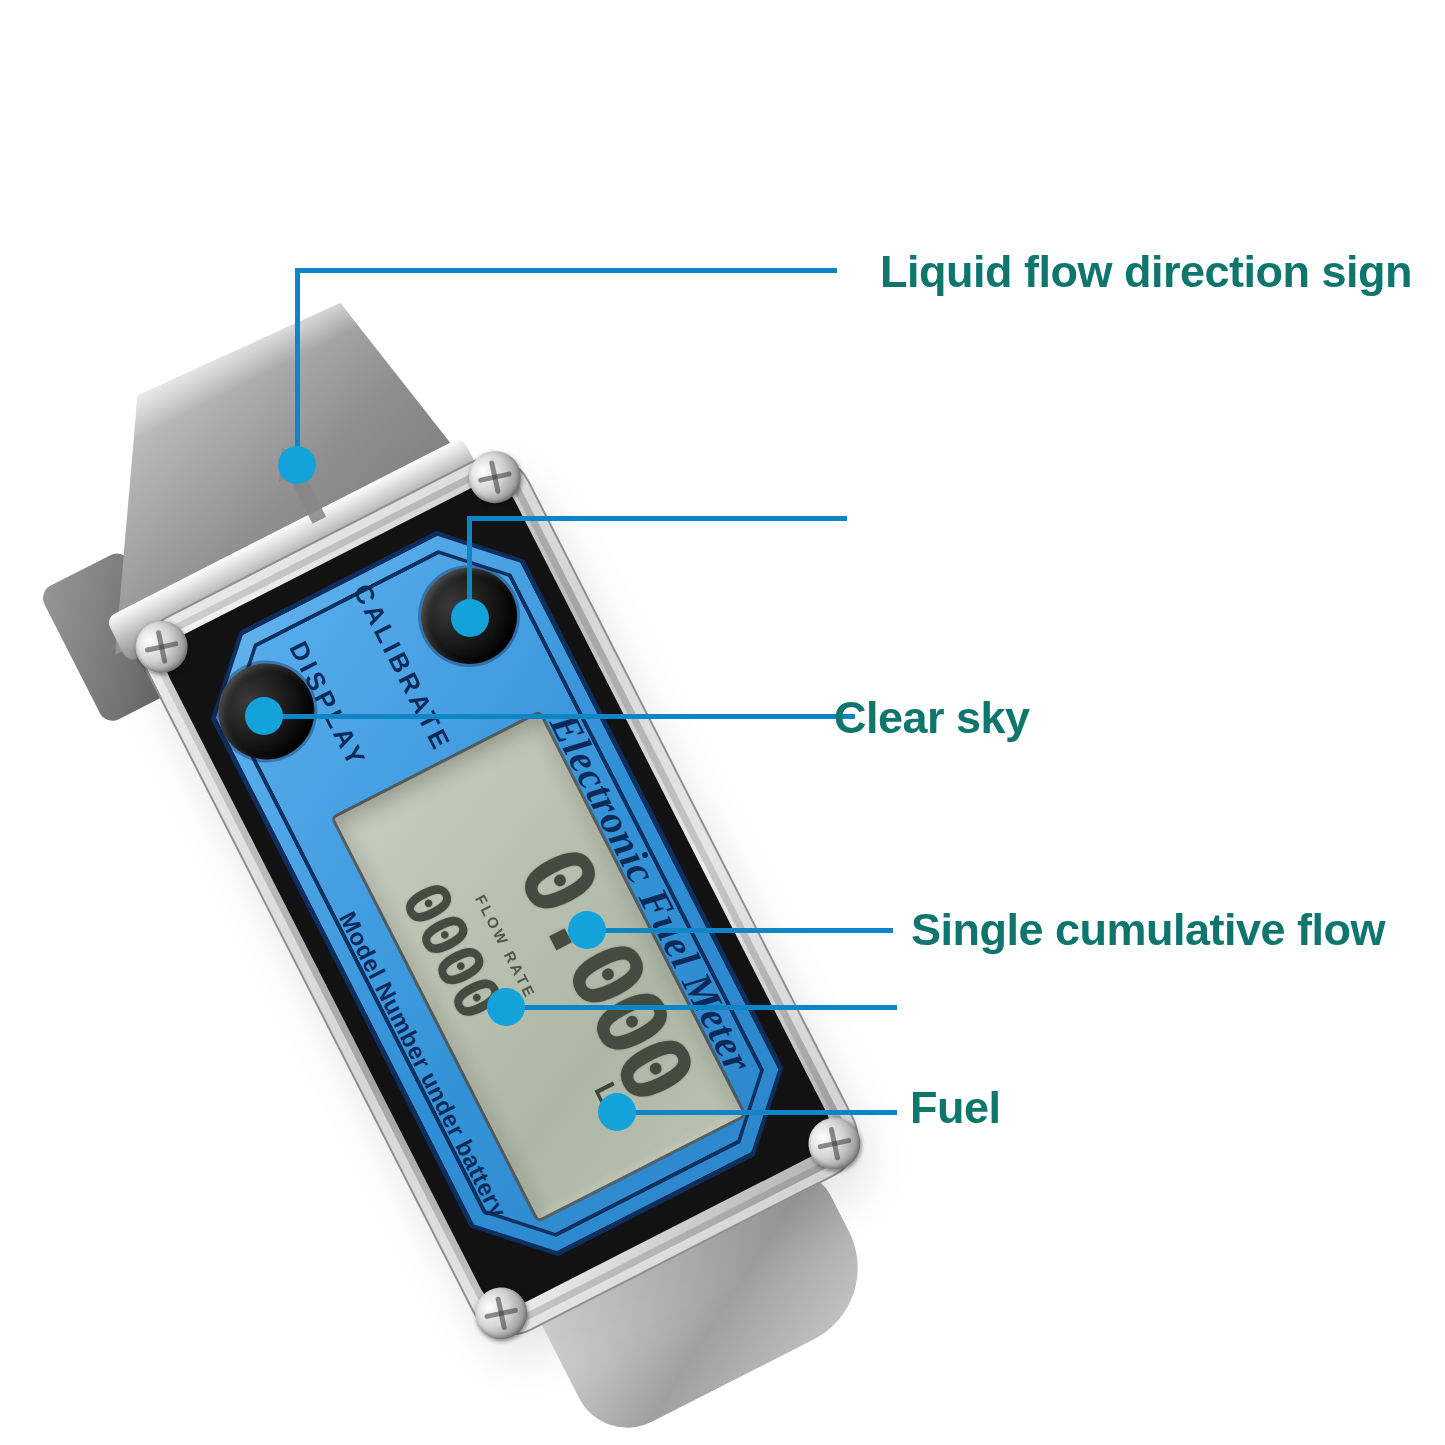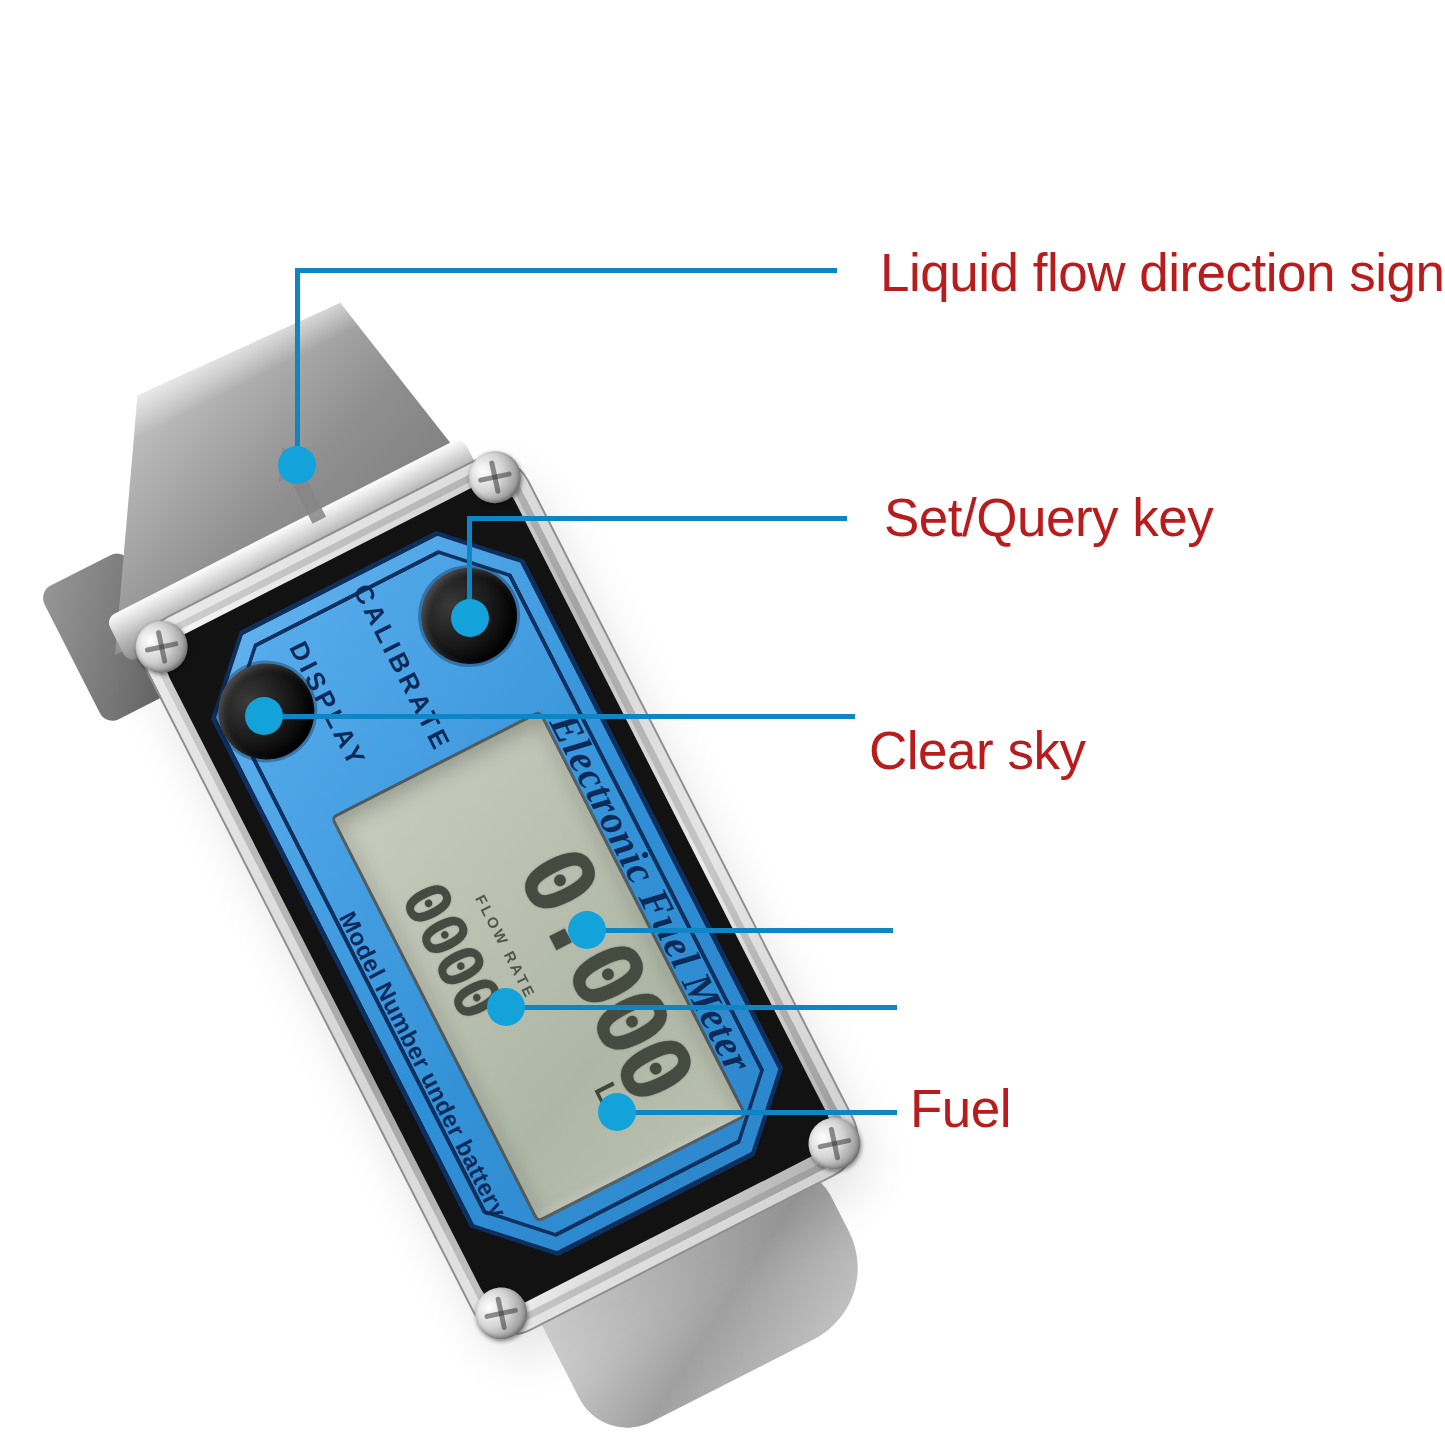--- a/index.html
+++ b/index.html
@@ -86,21 +86,21 @@
   .screw .sb2{transform:translate(-50%,-50%) rotate(105deg);}
   #screw-tl{left:-1px;top:-1px;} #screw-tr{left:373px;top:-1px;}
   #screw-bl{left:-1px;top:747px;} #screw-br{left:373px;top:747px;}
 
   
   #annotations{position:absolute;left:0;top:0;width:1445px;height:1445px;z-index:50;}
   .hline,.vline{position:absolute;background:#0e86c5;}
   .hline{height:5px;} .vline{width:5px;}
   .dot{position:absolute;width:38px;height:38px;border-radius:50%;background:#13a3da;}
   .callout-label{position:absolute;transform:translateY(-50%);white-space:nowrap;
-                 font-size:53px;font-weight:400;letter-spacing:-.5px;color:#b91c1c;}
+                 font-size:45px;font-weight:700;letter-spacing:-.5px;color:#0f766e;}
 </style>
 </head>
 <body>
 
 <div id="canvas">
 
   <div id="device">
     <div class="pipe-stub"></div>
     <div class="bulge"></div>
     <div class="cap"></div>
@@ -155,28 +155,28 @@
   <div id="annotations">
 
     <div class="vline" style="left:295px;top:270px;height:197px;"></div>
     <div class="hline" style="left:295px;top:268px;width:542px;"></div>
     <div class="dot" style="left:278px;top:446px;"></div>
     <div class="callout-label" style="left:880px;top:272px;">Liquid flow direction sign</div>
 
     <div class="vline" style="left:467px;top:518px;height:102px;"></div>
     <div class="hline" style="left:467px;top:516px;width:380px;"></div>
     <div class="dot" style="left:451px;top:599px;"></div>
-    <div class="callout-label" style="left:884px;top:517px;">Set/Query key</div>
 
     <div class="hline" style="left:264px;top:714px;width:591px;"></div>
     <div class="dot" style="left:245px;top:697px;"></div>
-    <div class="callout-label" style="left:869px;top:718px;margin-top:32px;">Clear sky</div>
+    <div class="callout-label" style="left:834px;top:718px;">Clear sky</div>
 
     <div class="hline" style="left:587px;top:928px;width:306px;"></div>
     <div class="dot" style="left:568px;top:911px;"></div>
+    <div class="callout-label" style="left:911px;top:930px;">Single cumulative flow</div>
 
     <div class="hline" style="left:506px;top:1005px;width:391px;"></div>
     <div class="dot" style="left:487px;top:988px;"></div>
 
     <div class="hline" style="left:617px;top:1110px;width:280px;"></div>
     <div class="dot" style="left:598px;top:1093px;"></div>
     <div class="callout-label" style="left:910px;top:1108px;">Fuel</div>
   </div>
 
 </div>

